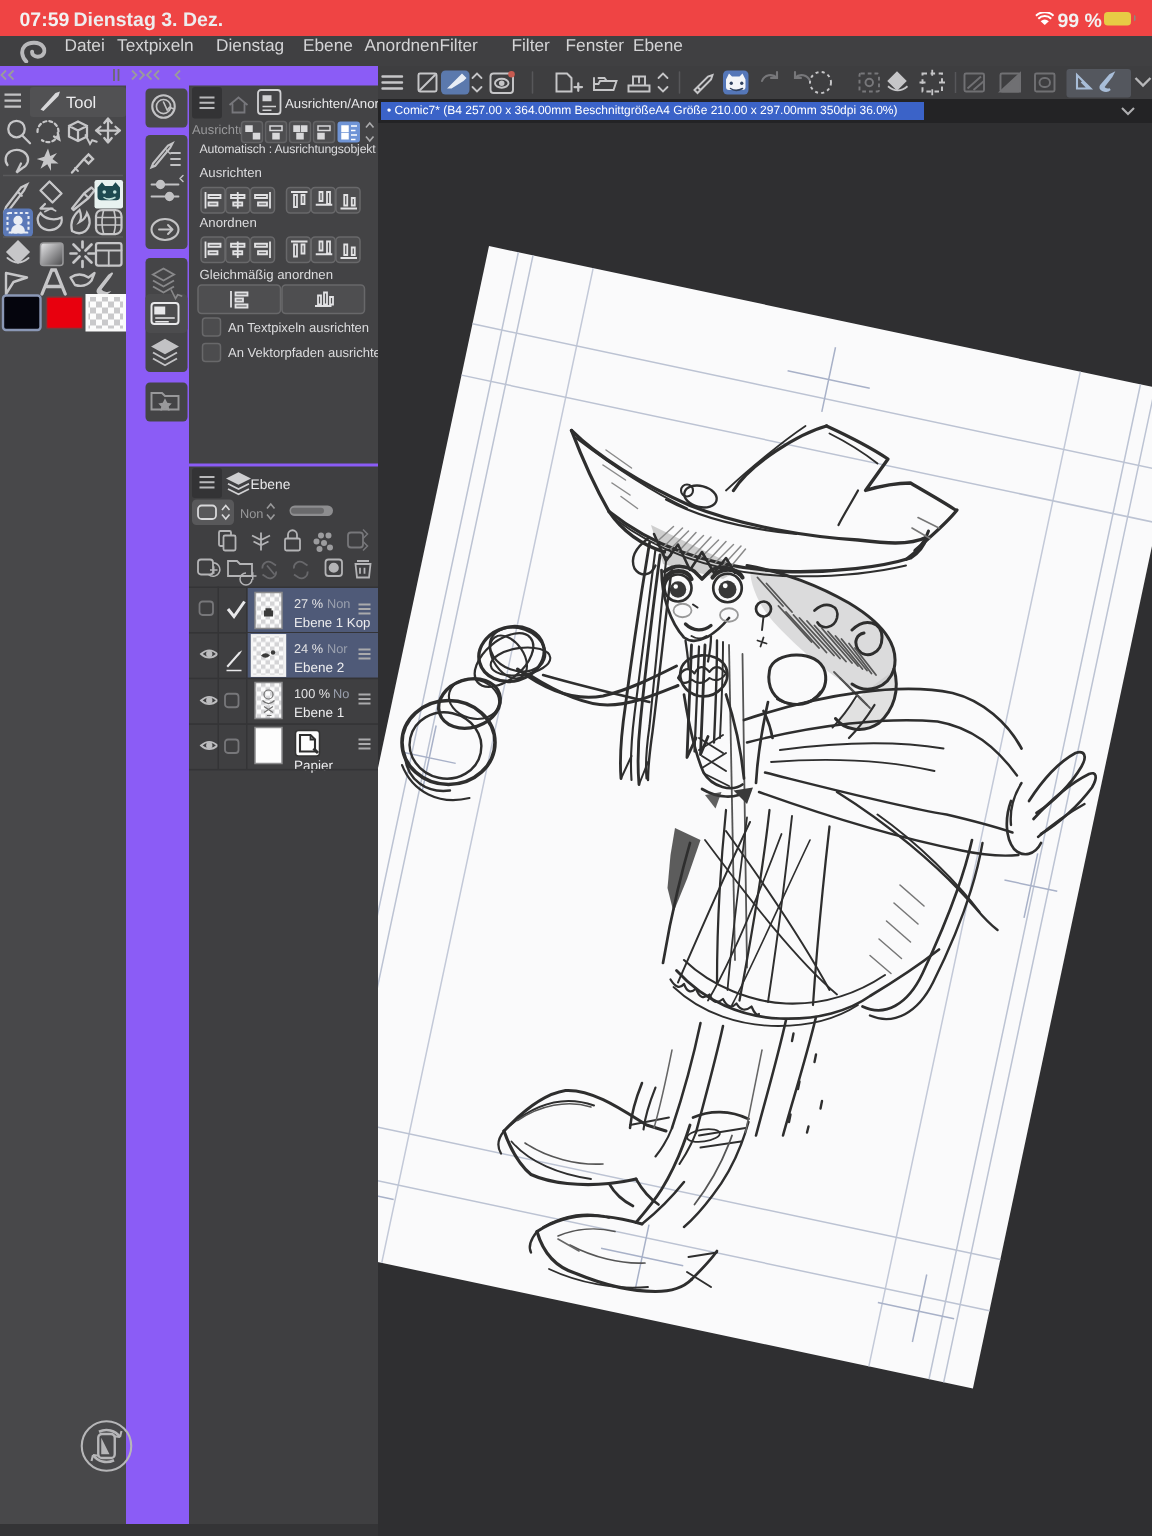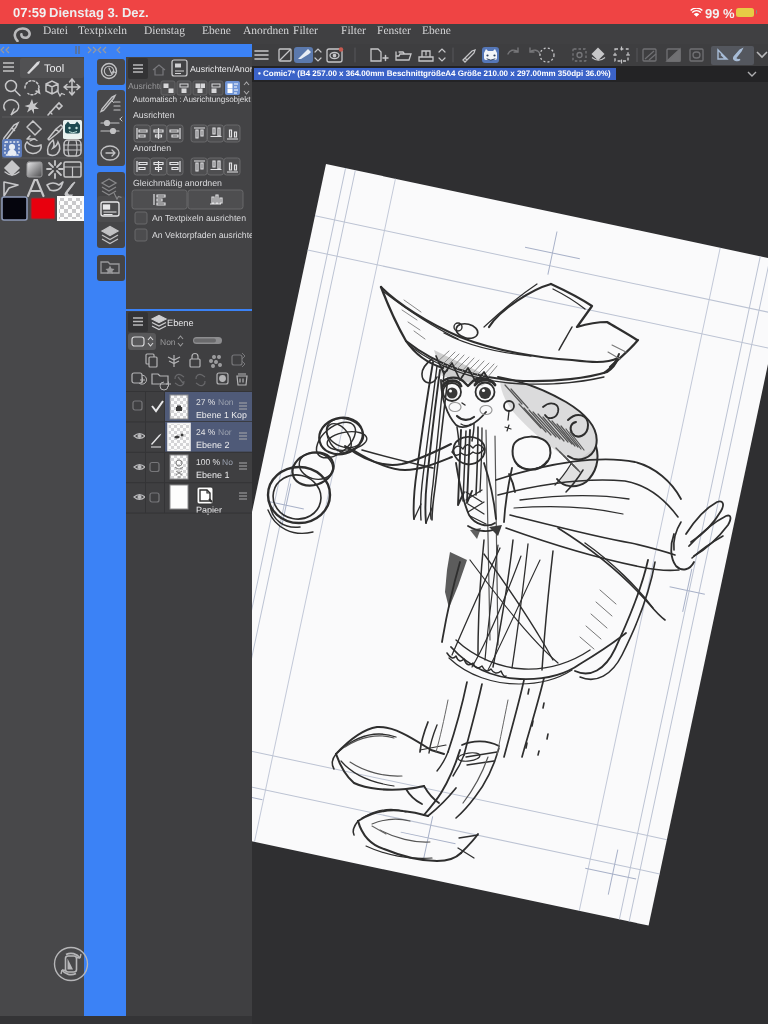--- a/index.html
+++ b/index.html
@@ -5,27 +5,27 @@
 body{width:768px;height:1024px;overflow:hidden;position:relative;background:#2f2f31;
  font-family:"Liberation Sans",sans-serif;}
  *{-webkit-font-smoothing:antialiased;text-rendering:geometricPrecision;}
  body>*{will-change:transform;}
 .abs{position:absolute;}
 
 #statusbar{left:0;top:0;width:768px;height:24px;background:#ef4444;color:#f2f2f2;}
 #statusbar .time{position:absolute;left:13px;top:5px;font-size:13px;font-weight:bold;}
 #statusbar .date{position:absolute;left:49px;top:5px;font-size:13px;font-weight:bold;color:#ededee;}
 #menubar{left:0;top:24px;width:768px;height:20px;background:#404042;color:#d4d4d6;font-size:11.5px;}
-#menubar span{position:absolute;top:1px;font-family:Liberation Serif, serif;}
+#menubar span{position:absolute;top:1px;}
 #toolbar{left:0;top:44px;width:768px;height:22px;background:#3e3e40;border-bottom:1px solid #323234;}
-#tabbar{left:252px;top:66px;width:516px;height:16px;background:#232325;font-weight:bold;}
+#tabbar{left:252px;top:66px;width:516px;height:16px;background:#232325;}
 #tabbar .sel{position:absolute;left:2px;top:2px;height:12px;width:362px;background:#3b63c8;}
 #tabbar .txt{position:absolute;left:6px;top:3px;font-size:8px;color:#fff;white-space:nowrap;}
 
-#dock{left:0;top:44px;width:252px;height:980px;background:#3b82f6;}
+#dock{left:0;top:44px;width:252px;height:980px;background:#8b5cf6;}
 #toolpal{position:absolute;left:0;top:13px;width:84px;height:959px;background:#48484a;}
 #alignpal{position:absolute;left:126px;top:13px;width:126px;height:252px;background:#434345;}
 #layerpal{position:absolute;left:126px;top:267px;width:126px;height:705px;background:#3f3f41;}
 #dockbottom{position:absolute;left:0;top:972px;width:252px;height:8px;background:#343436;}
 </style></head>
 <body>
 
 <svg id="art" class="abs" style="left:0;top:0" width="768" height="1024" viewBox="0 0 768 1024">
  <polygon points="326,164 789.6,262.5 648.6,925.6 185,827.1" fill="#fafafb"></polygon>
  <g transform="translate(326,164) rotate(12)" fill="none" stroke="#bcc3d3" stroke-width="1">

